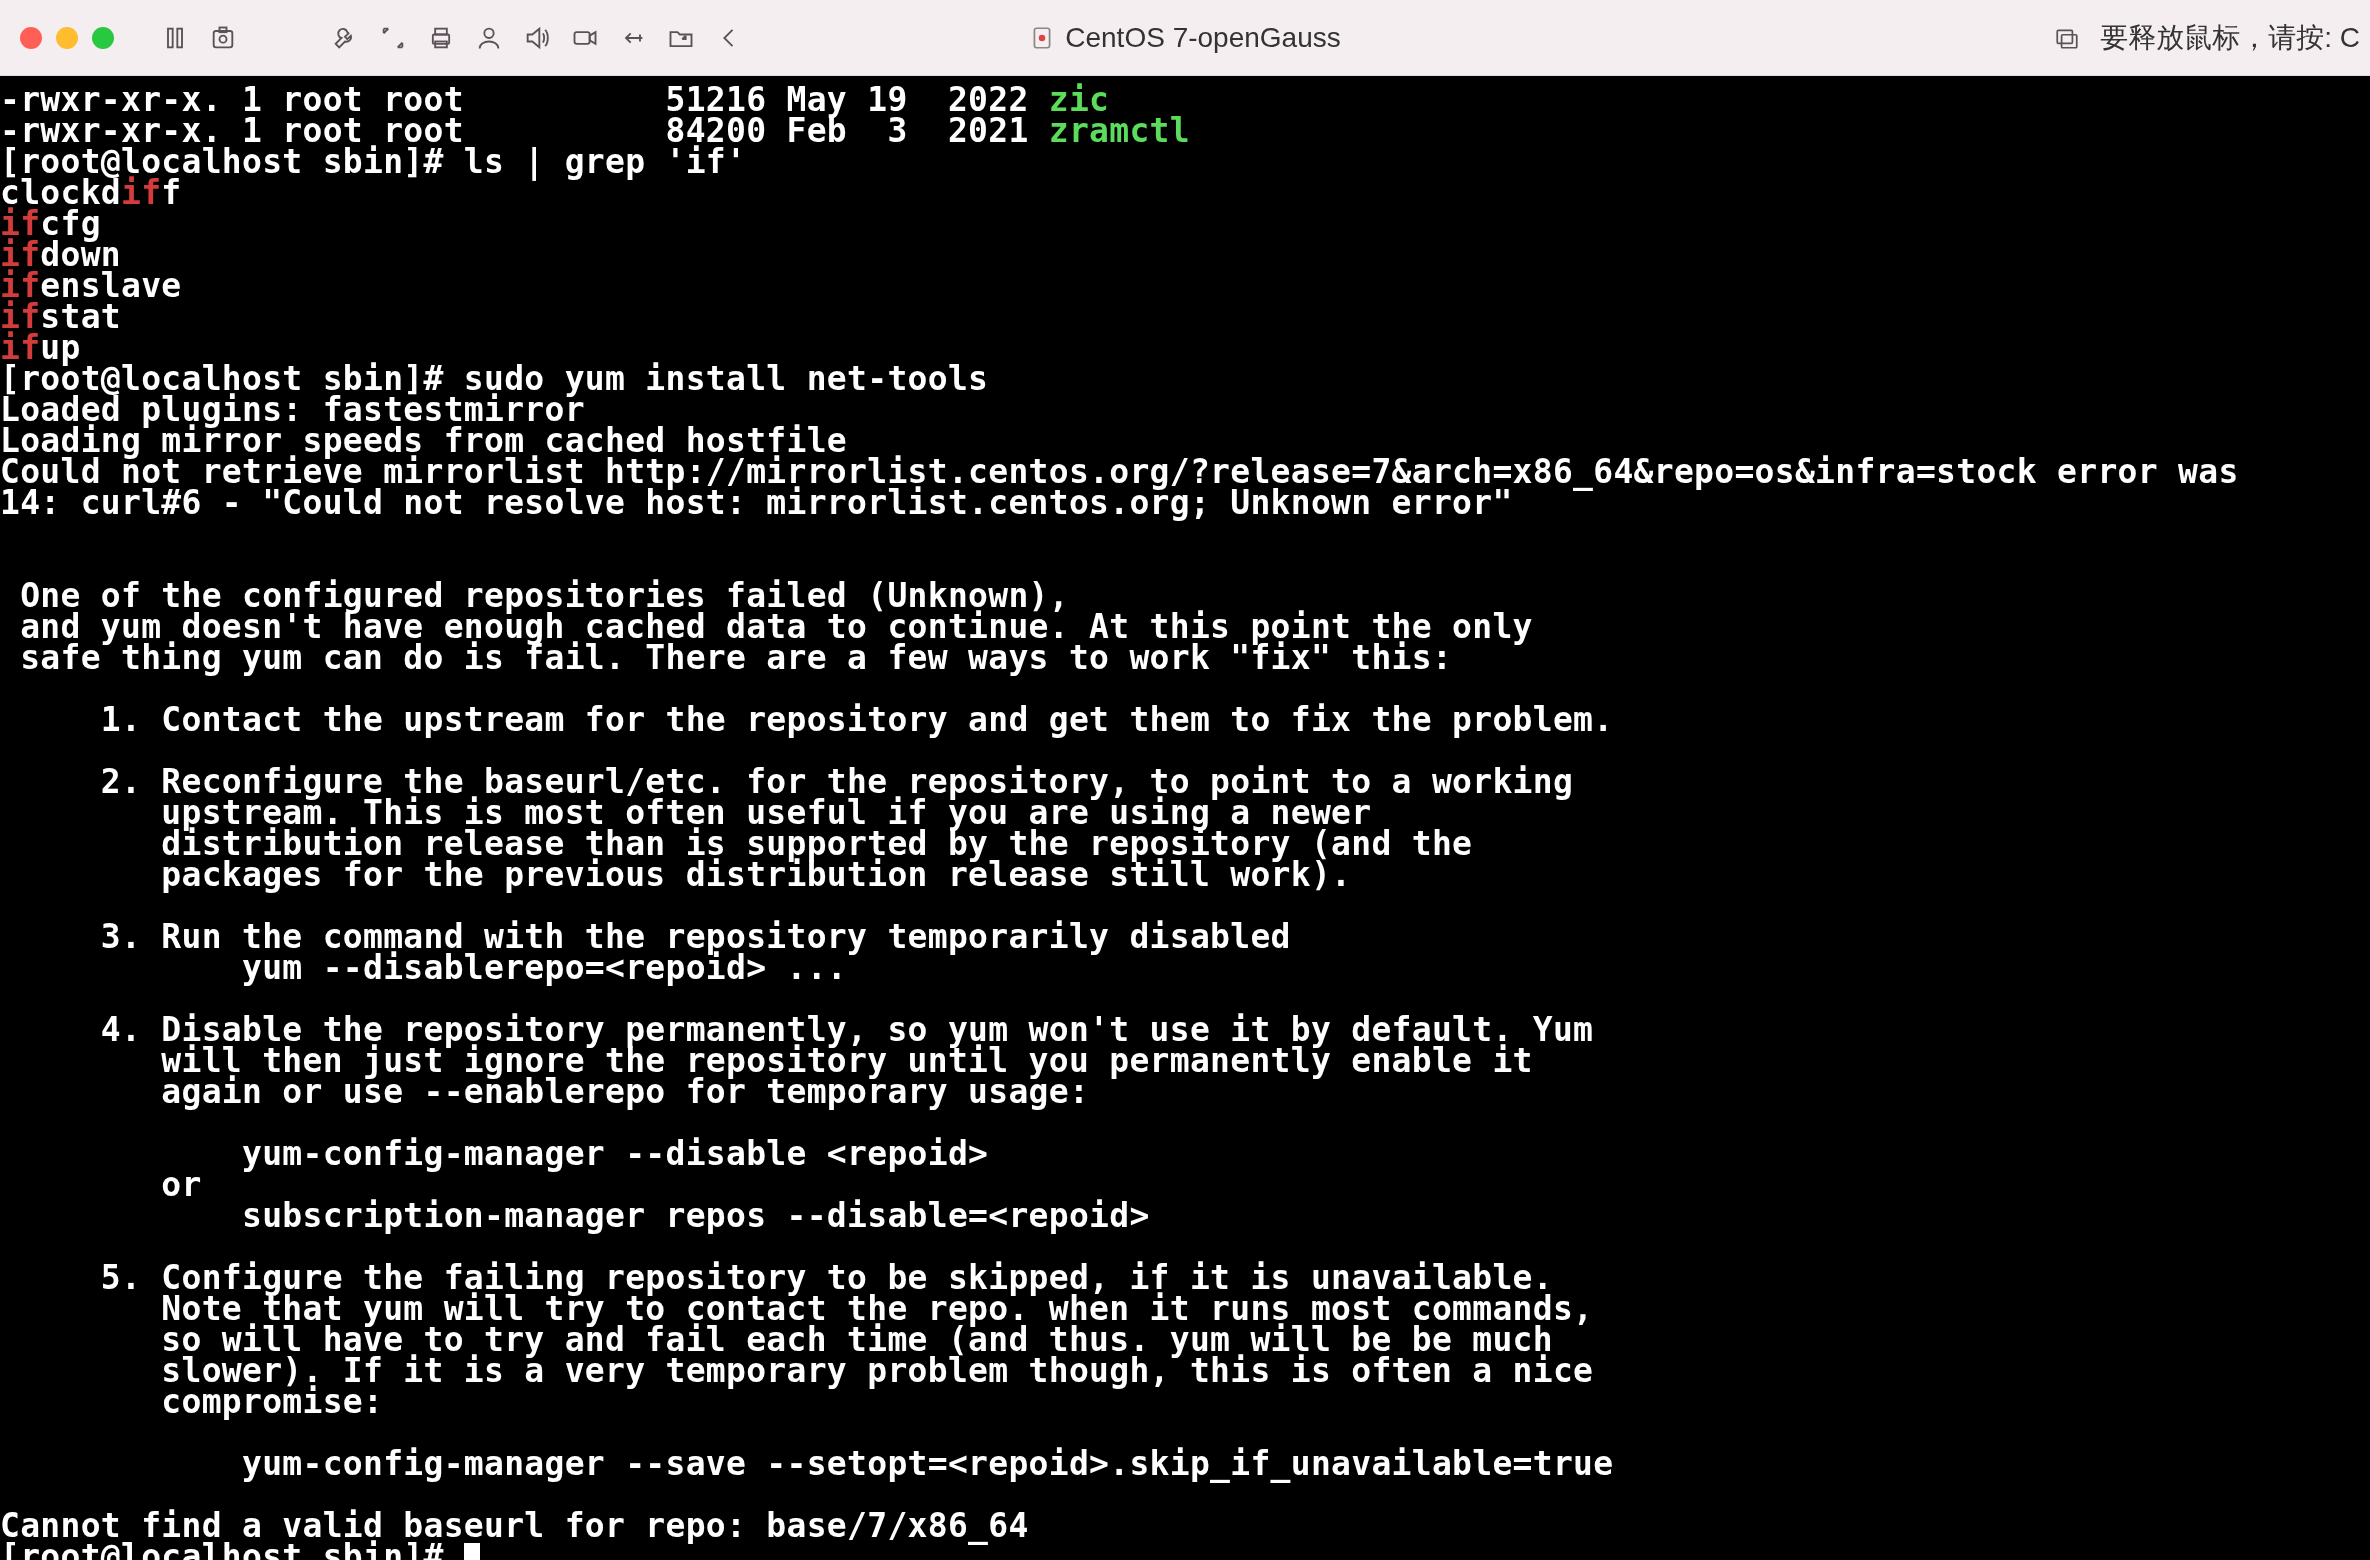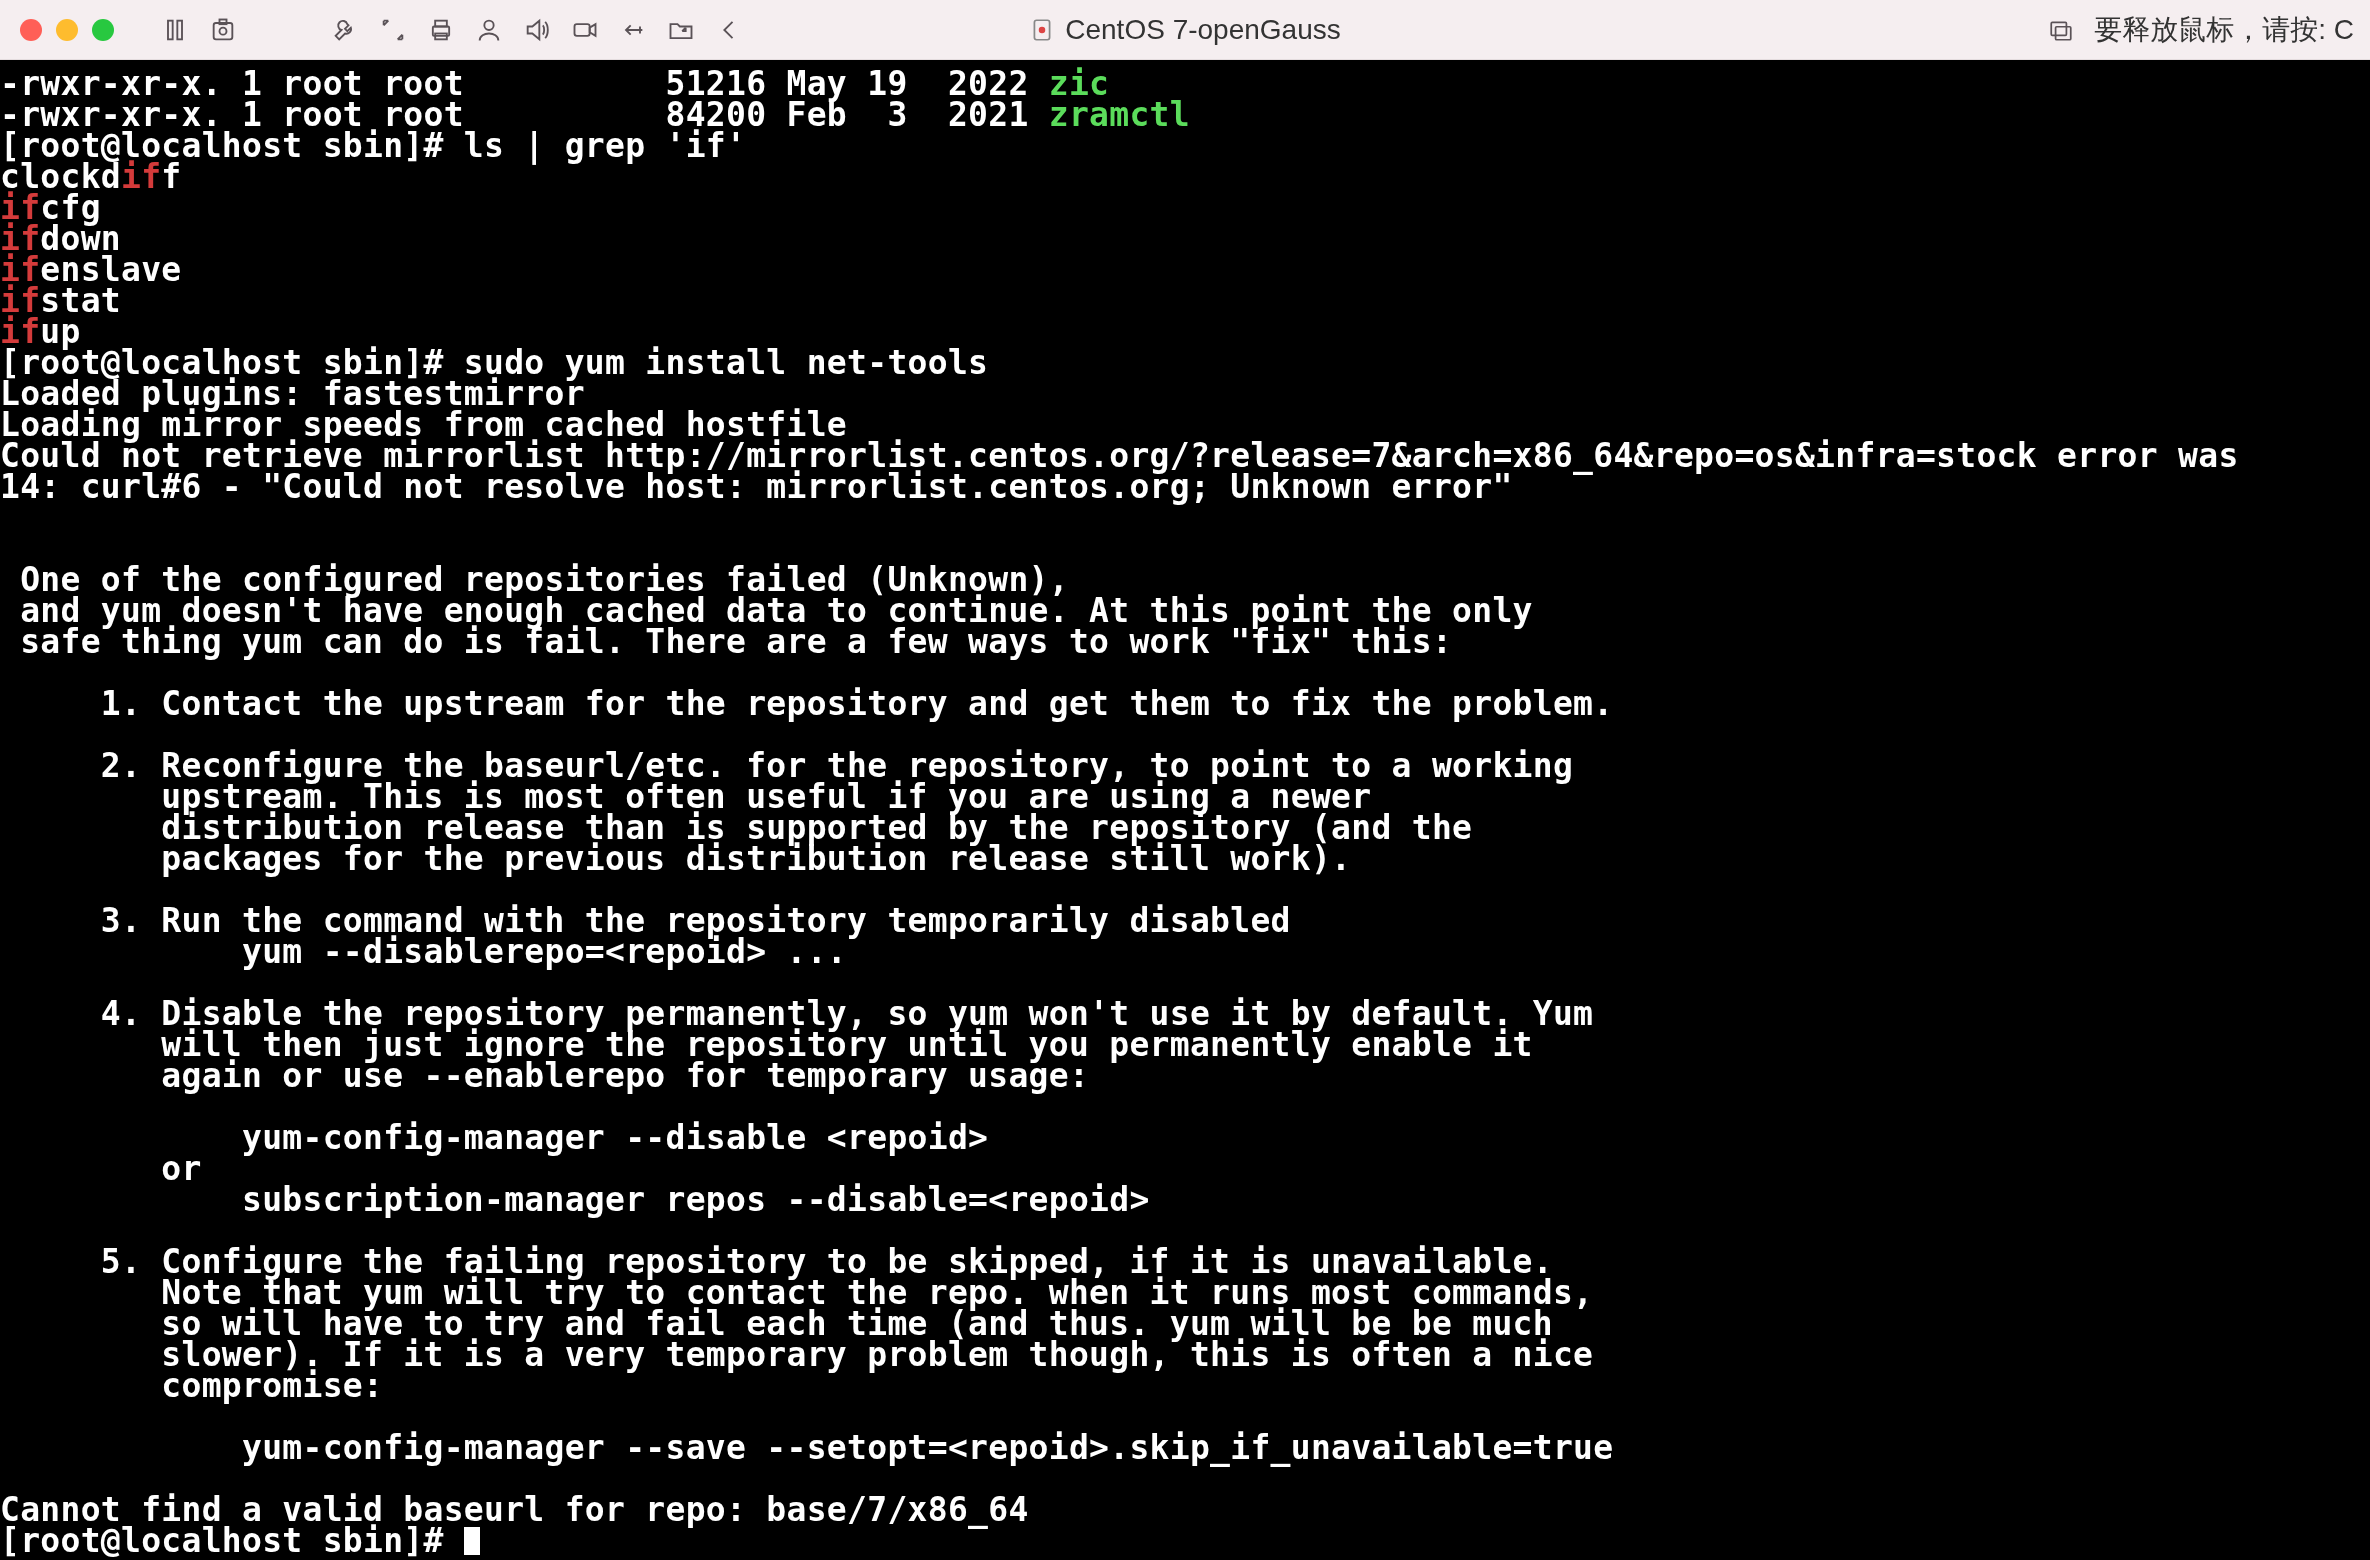--- a/index.html
+++ b/index.html
@@ -1,18 +1,18 @@
 <!DOCTYPE html>
 <html><head>
 <meta charset="utf-8">
 <style>
   * { margin: 0; padding: 0; box-sizing: border-box; }
   html, body { width: 2370px; height: 1560px; overflow: hidden; font-family: -apple-system, "Helvetica Neue", Arial, sans-serif; }
   .toolbar {
-    height: 60px;
+    height: 76px;
     background: #f5eef0;
     display: flex;
     align-items: center;
     padding: 16px 20px;
     gap: 14px;
     border-bottom: 1px solid #e4dcde;
     position: relative;
   }
   .traffic { display: flex; gap: 14px; margin-right: 30px; }
   .dot { width: 22px; height: 22px; border-radius: 50%; }
@@ -24,21 +24,21 @@
     color:#5a5257; font-size: 26px;
   }
   .tb-icon svg { width: 28px; height: 28px; stroke:#5a5257; fill:none; stroke-width:1.6; }
   .tb-gap { width: 60px; }
   .title-center {
     position: absolute; left:0; right:0; text-align:center; pointer-events:none;
     font-size: 28px; color:#333; display:flex; align-items:center; justify-content:center; gap:10px;
   }
   .title-center .doc-icon { width:26px; height:26px; }
   .right-hint {
-    position:absolute; right:16px; font-size:28px; color:#333;
+    position:absolute; right:10px; font-size:28px; color:#333;
     display:flex; align-items:center; gap:20px;
   }
   .right-hint svg { width:26px; height:26px; stroke:#5a5257; fill:none; stroke-width:1.6; }
 
   .terminal {
     background:#000;
     color:#fff;
     width:100%;
     height: calc(1560px - 60px);
     font-family: "Menlo","Consolas","DejaVu Sans Mono",monospace;

